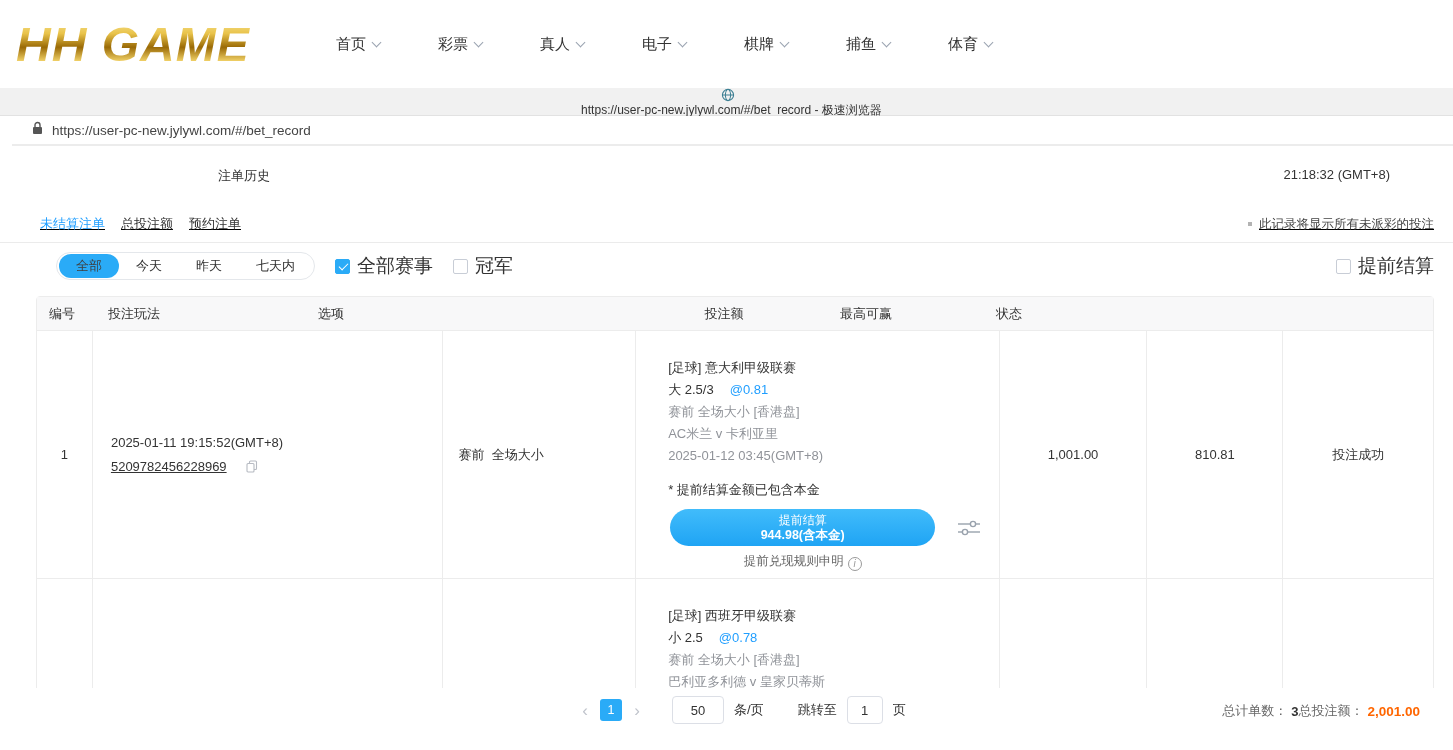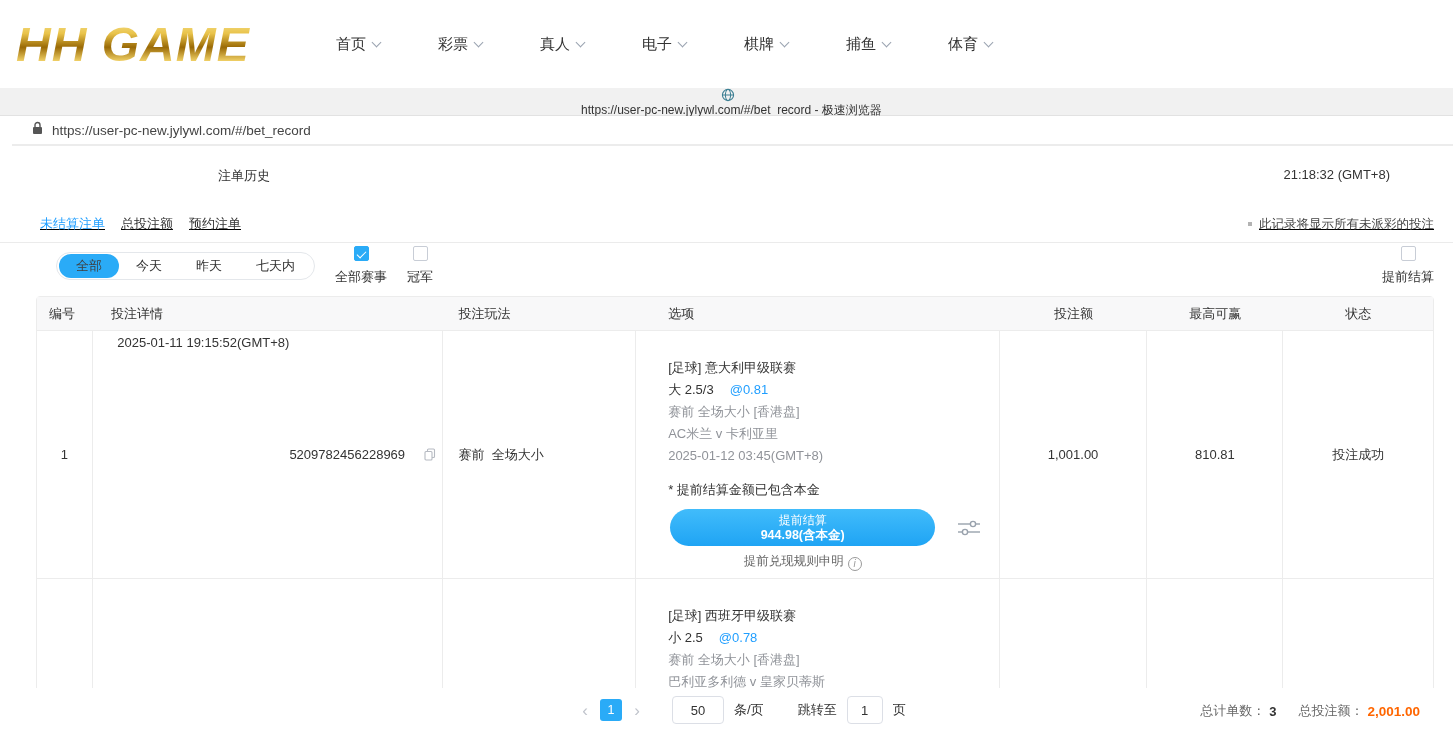--- a/index.html
+++ b/index.html
@@ -38,43 +38,43 @@
   .tabs-row { display:flex; align-items:center; height:37px; border-bottom:1px solid #ebebeb; padding:0 19px 0 40px;text-decoration:underline; }
   .tab { font-size:13px; color:#333; margin-right:16px; cursor:pointer; }
   .tab.active { color:#1f9eff; }
   .tabs-note { margin-left:auto; font-size:12.5px; color:#444; display:flex; align-items:center; gap:7px;justify-content:flex-end; }
   .note-dot { width:4px; height:4px; background:#b3b3b3; }
 
   .filter-bar { display:flex; align-items:center; height:46px; padding:0 19px 0 56px; }
   .pill-group { display:flex; align-items:center; border:1px solid #e4e7eb; border-radius:15px; height:28px; padding:0 2px; }
   .pill { font-size:13px; color:#333; padding:0 17px; height:24px; line-height:24px; border-radius:13px; cursor:pointer; }
   .pill.active { background:#2aabf7; color:#404040; }
-  .checkbox { display:flex; align-items:center; gap:7px; margin-left:20px; font-size:13px; color:#333; cursor:pointer;flex-direction:column; }
+  .checkbox { display:flex; align-items:center; gap:7px; margin-left:20px; font-size:19px; color:#333; cursor:pointer; }
   .checkbox.right { margin-left:auto; }
   .box { width:15px; height:15px; border:1px solid #c8cdd6; border-radius:2px; background:#fff; position:relative; }
   .box.checked { background:#2aabf7; border-color:#2aabf7; }
   .box.checked::after { content:""; position:absolute; left:4.5px; top:1.5px; width:4px; height:8px; border-right:1.8px solid #fff; border-bottom:1.8px solid #fff; transform:rotate(45deg); }
 
   
   .bet-table { margin:7px 19px 0 36px; width:1398px; border:1px solid #ececec; border-radius:4px; }
   .t-head { display:flex; align-items:center; height:34px; background:#f8f8f9; border-bottom:1px solid #ececec; font-size:13px; color:#333; }
   .t-row { display:flex; font-size:13px; color:#333; }
   .row1 { height:248px; border-bottom:1px solid #ececec; }
   .row2 { height:172px; }
   .t-row .td { border-right:1px solid #ececec; }
   .t-row .td:last-child { border-right:none; }
   .col-id { width:56px; } .col-detail { width:351px; } .col-play { width:193px; }
   .col-option { width:364px; } .col-amount { width:148px; } .col-win { width:136px; } .col-status { width:150px;text-align:center; }
   .th.col-id { padding-left:12px; } .th.col-detail { padding-left:18px; } .th.col-play { padding-left:15px; } .th.col-option { padding-left:32px; }
   .th.col-amount, .th.col-win, .th.col-status { text-align:center; }
   .cell-center { display:flex; align-items:center; justify-content:center; }
-  .td.col-detail { display:flex; flex-direction:row; justify-content:center; padding-left:18px; line-height:24px; }
+  .td.col-detail { display:flex; flex-direction:column; justify-content:center; padding-left:18px; line-height:24px; }
   .td.col-play { display:flex; align-items:center; padding-left:15px; }
   .play-text { white-space:pre; }
-  .code-line { display:flex; align-items:center; gap:19px; }
+  .code-line { display:flex; align-items:center; gap:19px;text-decoration:underline; }
   .copy-icon { display:inline-flex; cursor:pointer; }
   .td.col-option { padding:26px 0 0 32px; }
   .opt-line { line-height:22px; }
   .dark { color:#333; }
   .gray { color:#909399; }
   .odds { color:#1f9eff; margin-left:16px; }
   .opt-note { margin-top:14px; line-height:18px; color:#333; }
   .cashout-row { margin-top:10px; margin-left:2px; display:flex; align-items:center; }
   .cashout-btn { width:265px; height:37px; border:none; border-radius:19px; background:linear-gradient(180deg,#41bcfb,#1fa4f4); color:#fff; display:flex; flex-direction:column; align-items:center; justify-content:center; cursor:pointer; font-family:inherit; }
   .cb-line1 { font-size:12px; line-height:15px; }
@@ -93,21 +93,21 @@
   .pg-arrow.next::after { content:"›"; }
   .pg-current { width:22px; height:22px; margin:0 8px; background:#2aabf7; border-radius:3px; color:#fff; font-size:12.5px; display:flex; align-items:center; justify-content:center; cursor:pointer; }
   .pg-input { height:28px; border:1px solid #dcdfe6; border-radius:4px; font-size:13px; color:#333; text-align:center; font-family:inherit; outline:none; }
   .pg-input.size { width:52px; margin-left:28px; }
   .pg-input.jumpv { width:36px; margin-left:10px; }
   .pg-label { font-size:13px; color:#333; margin-left:10px; }
   .pg-label.jump { margin-left:34px; }
   .totals { position:absolute; right:33px; top:14px; display:flex; align-items:center; font-size:13px; }
   .tot-label { color:#666; }
   .tot-count { color:#333; font-weight:bold; margin-left:4px; }
-  .tot-label.amt { margin-left:22px; }
+  .tot-label.amt { }
   .tot-amount { color:#ff6600; font-weight:bold; font-size:13.5px; margin-left:4px; }
 </style>
 </head>
 <body>
 
 <div class="screen">
 
   <header class="site-header">
     <div class="logo">HH GAME</div>
     <nav class="main-nav">
@@ -208,21 +208,20 @@
       </label>
       <label class="checkbox right">
         <span class="box"></span>
         <span>提前结算</span>
       </label>
     </div>
 
     <div class="bet-table">
       <div class="t-head">
         <div class="th col-id">编号</div>
-        <div class="th col-detail">投注详情</div>
         <div class="th col-play">投注玩法</div>
         <div class="th col-option">选项</div>
         <div class="th col-amount">投注额</div>
         <div class="th col-win">最高可赢</div>
         <div class="th col-status">状态</div>
       </div>
 
       <div class="t-row row1">
         <div class="td col-id cell-center">1</div>
         <div class="td col-detail">

